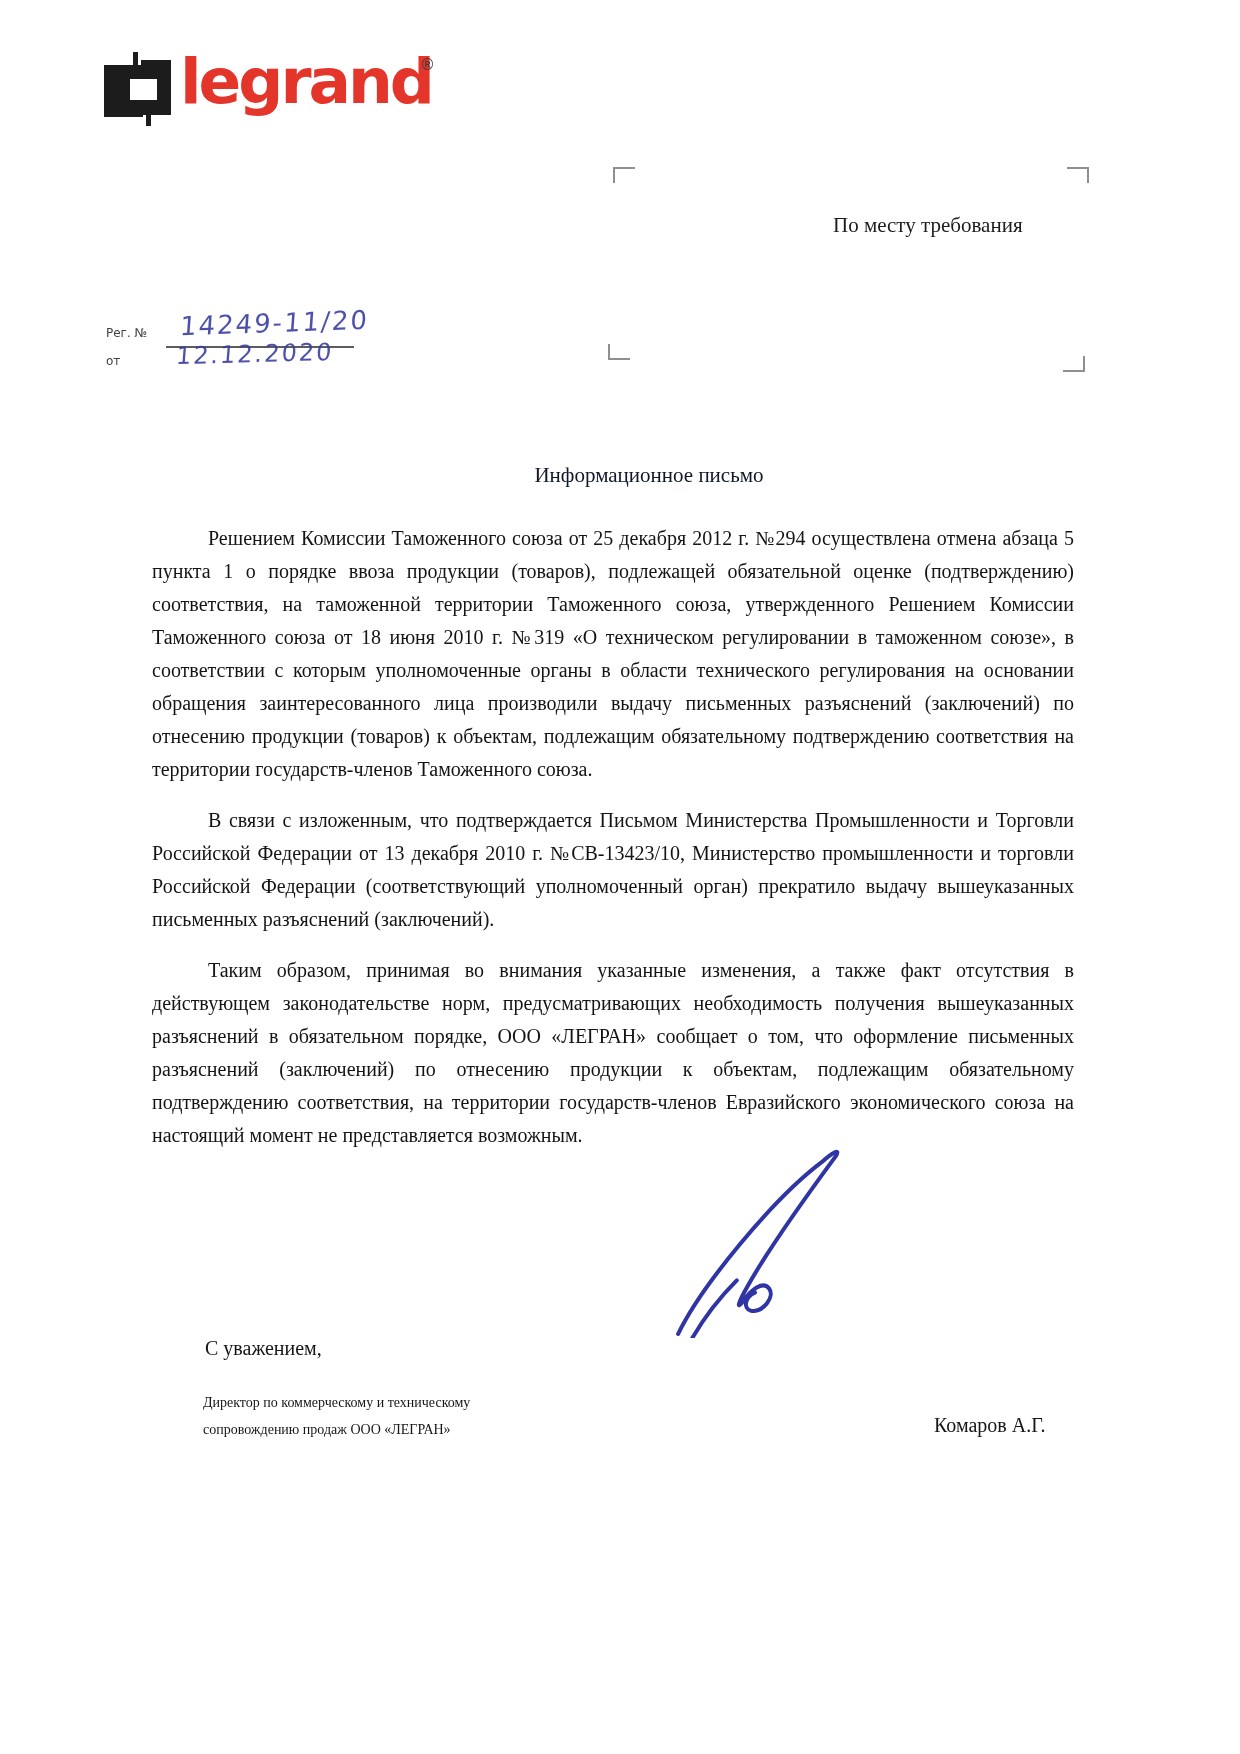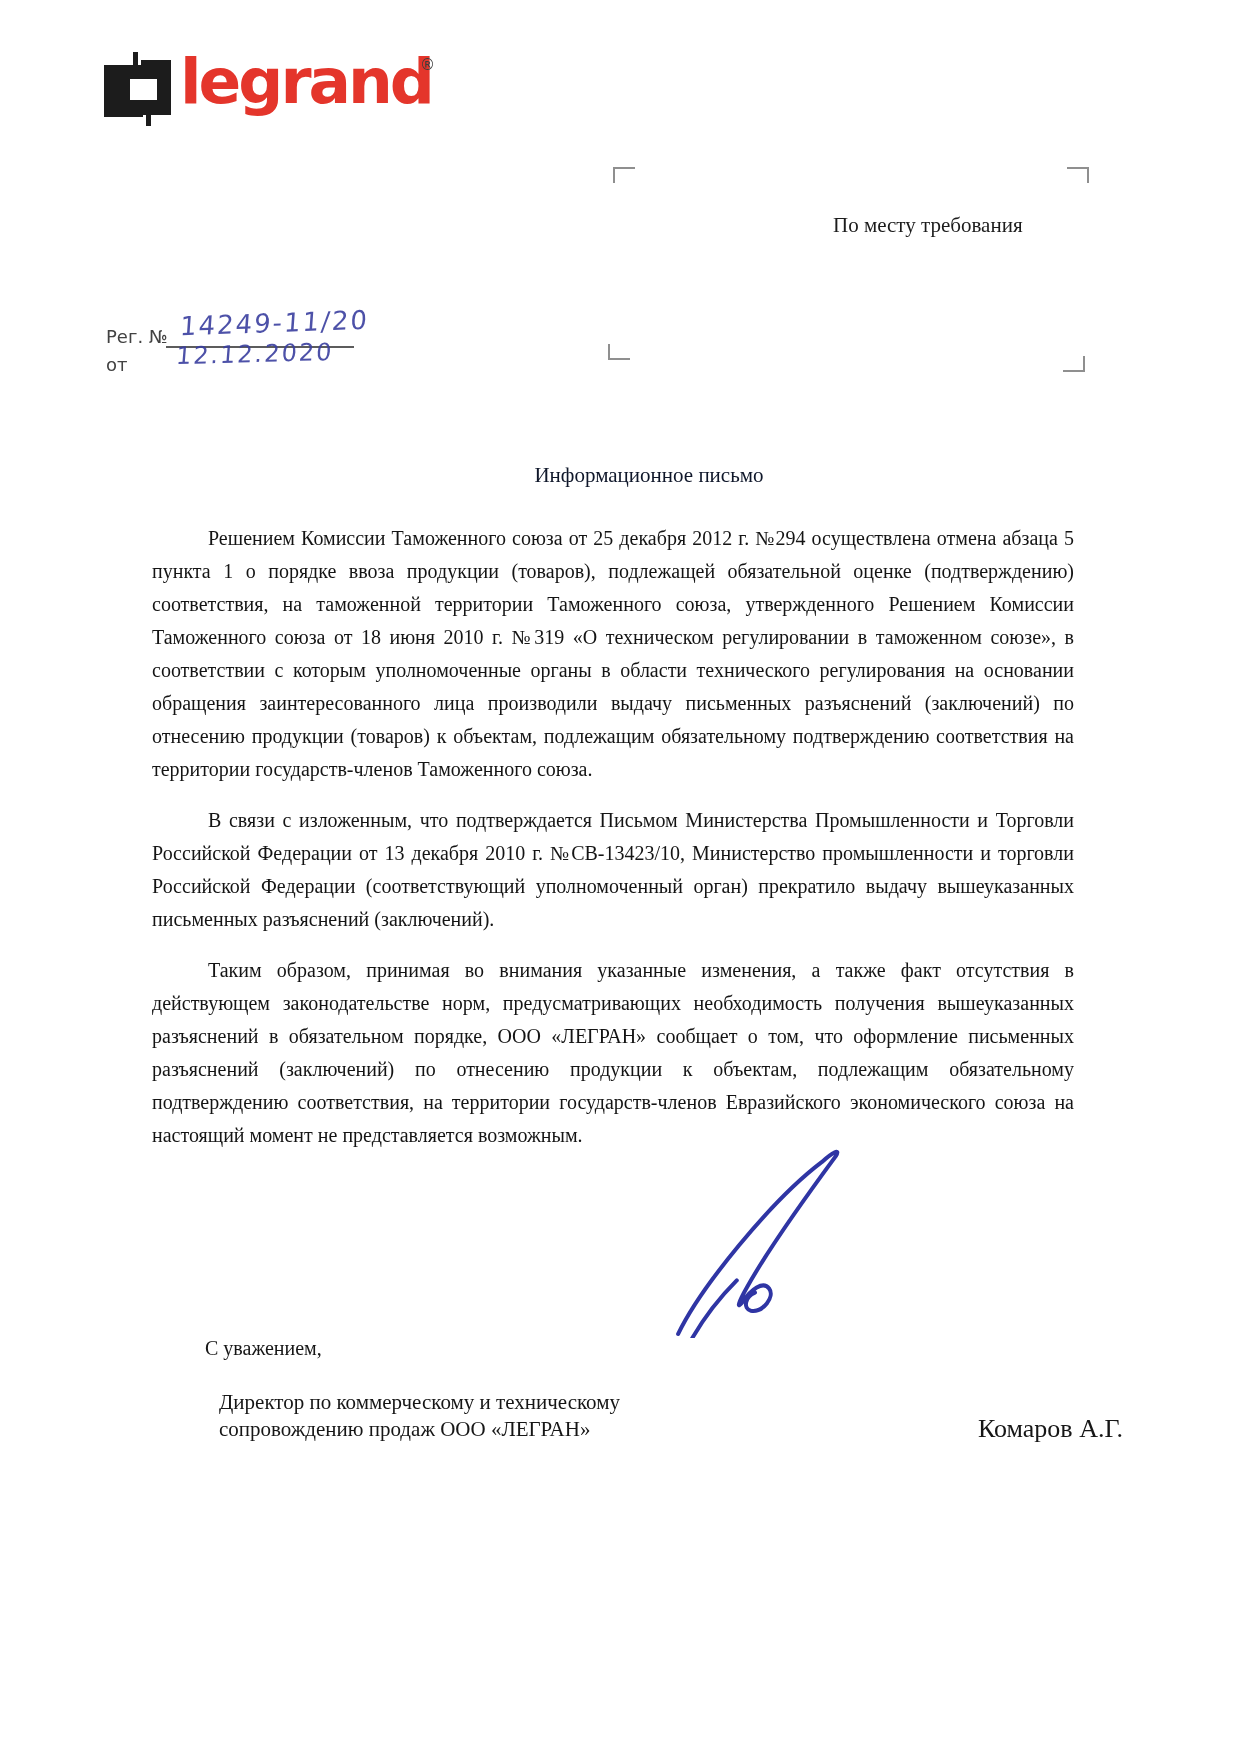--- a/index.html
+++ b/index.html
@@ -27,21 +27,21 @@
     font-size:15px;color:#3c3c3c;
   }
   .contact{
     position:absolute;left:106px;top:163px;
     font-family:"DejaVu Sans","Liberation Sans",sans-serif;
     font-size:15.5px;line-height:20px;color:#424242;white-space:pre;
   }
   .reg-label,.ot-label{
     position:absolute;left:106px;
     font-family:"DejaVu Sans","Liberation Sans",sans-serif;
-    font-size:18px;color:#424242;text-align:right;
+    font-size:12px;color:#424242;text-align:right;
   }
   .reg-label{top:326px;}
   .ot-label{top:354px;}
   .hand{
     position:absolute;color:var(--ink-blue);
     font-family:"DejaVu Sans","Liberation Sans",sans-serif;
     letter-spacing:2px;opacity:.9;
   }
   .reg-value{left:180px;top:308px;font-size:26px;transform:rotate(-2deg) skewX(-6deg);}
   .reg-date{left:176px;top:340px;font-size:24px;transform:rotate(-1.5deg) skewX(-6deg);}
@@ -58,22 +58,22 @@
     position:absolute;left:180px;top:463px;width:938px;
     text-align:center;font-size:21px;color:#0f172a;
   }
   .body{position:absolute;left:152px;top:522px;width:938px;}
   .body p{
     margin:0 16px 18px 0;font-size:20px;line-height:33px;
     text-align:justify;text-indent:56px;color:#141414;
   }
   
   .salutation{position:absolute;left:205px;top:1337px;font-size:20px;text-align:right;}
-  .position-block{position:absolute;left:219px;top:1389px;font-size:21px;line-height:27px;}
-  .signer{position:absolute;left:978px;top:1414px;font-size:26px;}
+  .position-block{position:absolute;left:203px;top:1389px;font-size:14px;line-height:27px;}
+  .signer{position:absolute;left:934px;top:1414px;font-size:20px;}
   .signature{position:absolute;left:645px;top:1146px;width:228px;height:192px;}
   .signature path{fill:none;stroke:var(--sig-blue);stroke-width:4;stroke-linecap:round;stroke-linejoin:round;}
 </style>
 </head>
 <body>
 
 <div class="page">
 
   <svg class="logo-mark" viewBox="0 0 68 74" xmlns="http://www.w3.org/2000/svg">
     <rect x="0" y="13" width="39" height="52" fill="#1c1c1c"></rect>

